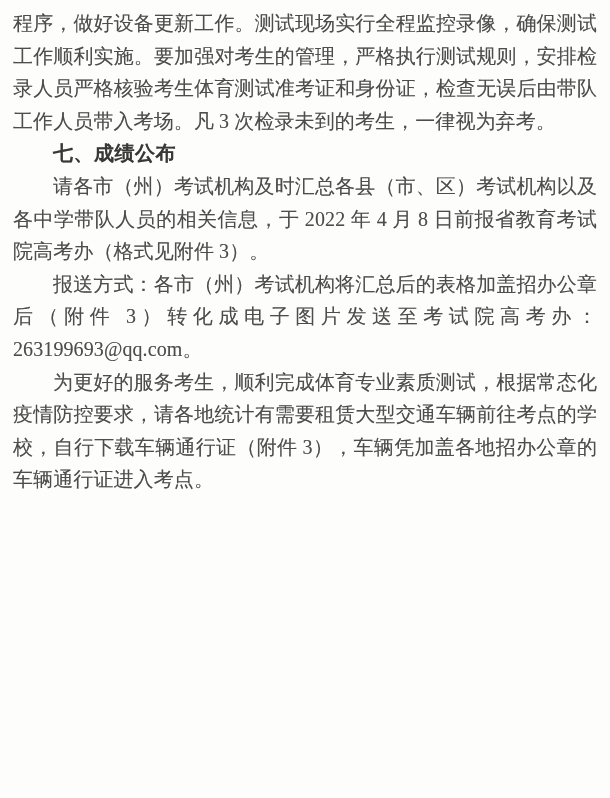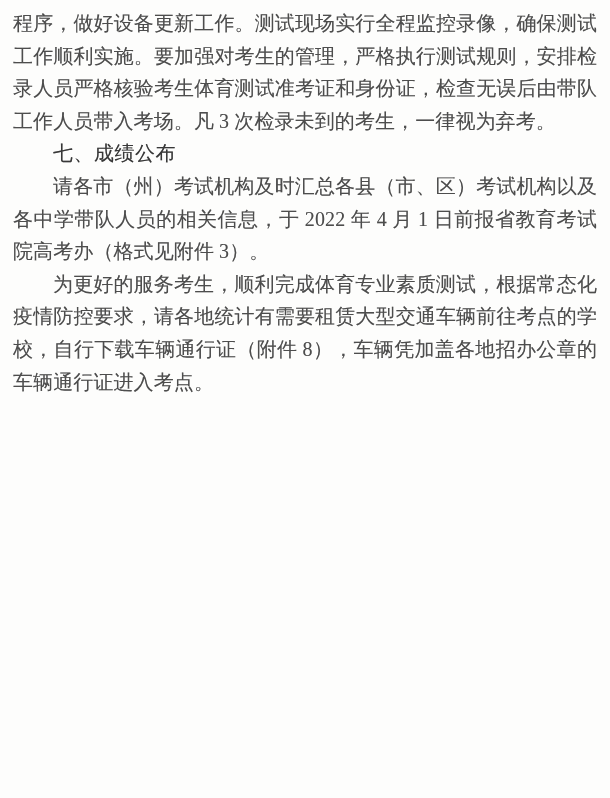--- a/index.html
+++ b/index.html
@@ -33,29 +33,30 @@
     letter-spacing: 0.1px;
   }
   .para.indent {
     text-indent: 2em;
   }
   .heading {
     margin: 0;
     font-size: 20px;
     line-height: 32.6px;
     color: #383838;
-    font-weight: 400;
+    font-weight: 700;
     text-indent: 2em;
     text-shadow: 0 0 0.5px rgba(70, 70, 70, 0.5);
     letter-spacing: 0.5px;
   }
 </style>
 </head>
 <body>
 
 <div class="page" style="background: rgb(253, 253, 252);">
   <div class="doc-body" id="doc-body">
       <p class="para">程序，做好设备更新工作。测试现场实行全程监控录像，确保测试工作顺利实施。要加强对考生的管理，严格执行测试规则，安排检录人员严格核验考生体育测试准考证和身份证，检查无误后由带队工作人员带入考场。凡 3 次检录未到的考生，一律视为弃考。</p>
       <h2 class="heading">七、成绩公布</h2>
-      <p class="para indent">请各市（州）考试机构及时汇总各县（市、区）考试机构以及各中学带队人员的相关信息，于 2022 年 4 月 1 日前报省教育考试院高考办（格式见附件 3）。</p>
-      <p class="para indent">为更好的服务考生，顺利完成体育专业素质测试，根据常态化疫情防控要求，请各地统计有需要租赁大型交通车辆前往考点的学校，自行下载车辆通行证（附件 8），车辆凭加盖各地招办公章的车辆通行证进入考点。</p>
+      <p class="para indent">请各市（州）考试机构及时汇总各县（市、区）考试机构以及各中学带队人员的相关信息，于 2022 年 4 月 8 日前报省教育考试院高考办（格式见附件 3）。</p>
+      <p class="para indent">报送方式：各市（州）考试机构将汇总后的表格加盖招办公章后（附件 3）转化成电子图片发送至考试院高考办：263199693@qq.com。</p>
+      <p class="para indent">为更好的服务考生，顺利完成体育专业素质测试，根据常态化疫情防控要求，请各地统计有需要租赁大型交通车辆前往考点的学校，自行下载车辆通行证（附件 3），车辆凭加盖各地招办公章的车辆通行证进入考点。</p>
     </div>
 </div>
 
 </body></html>

